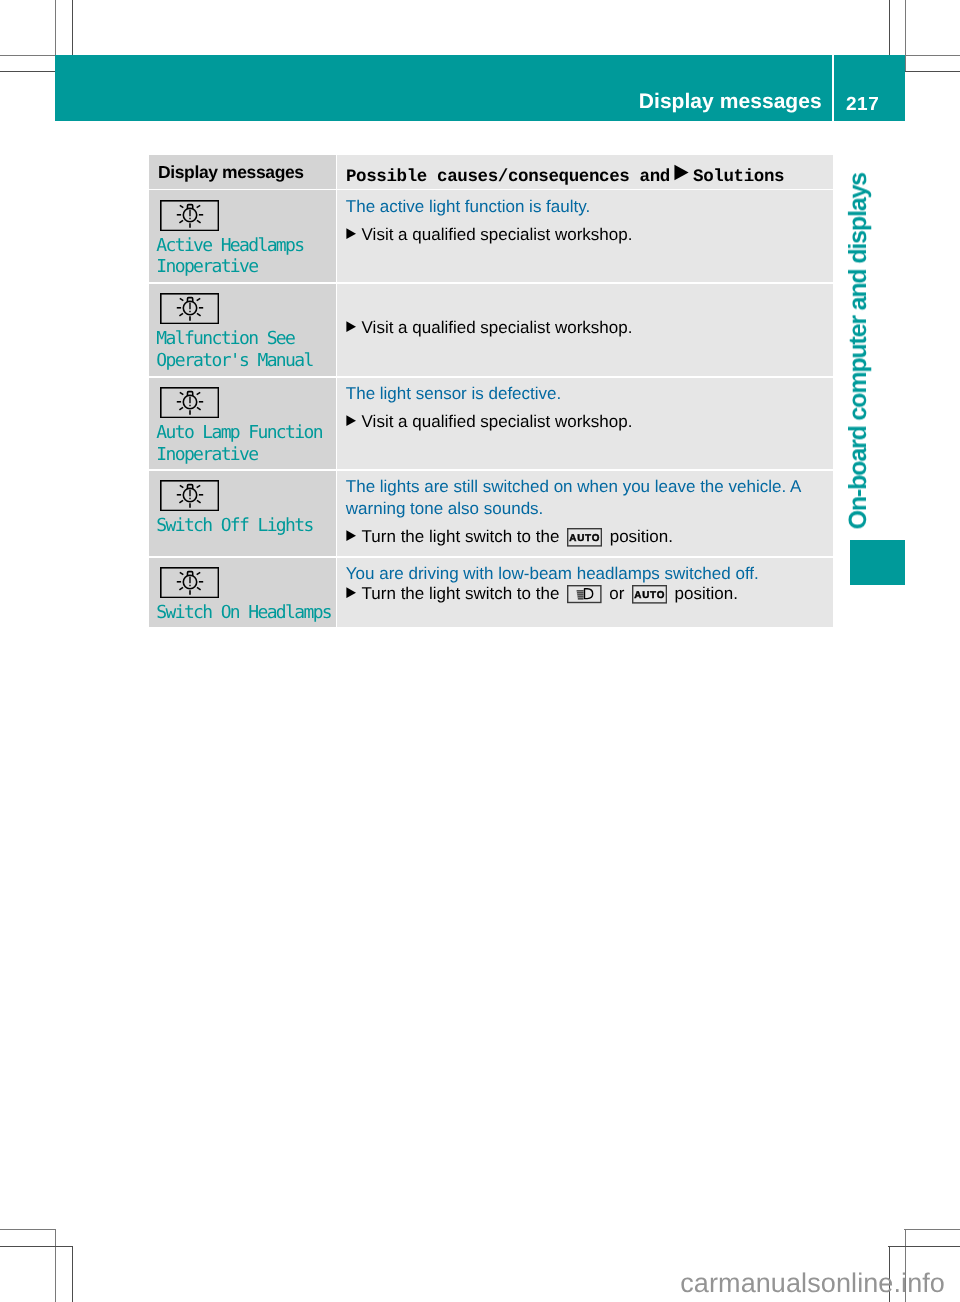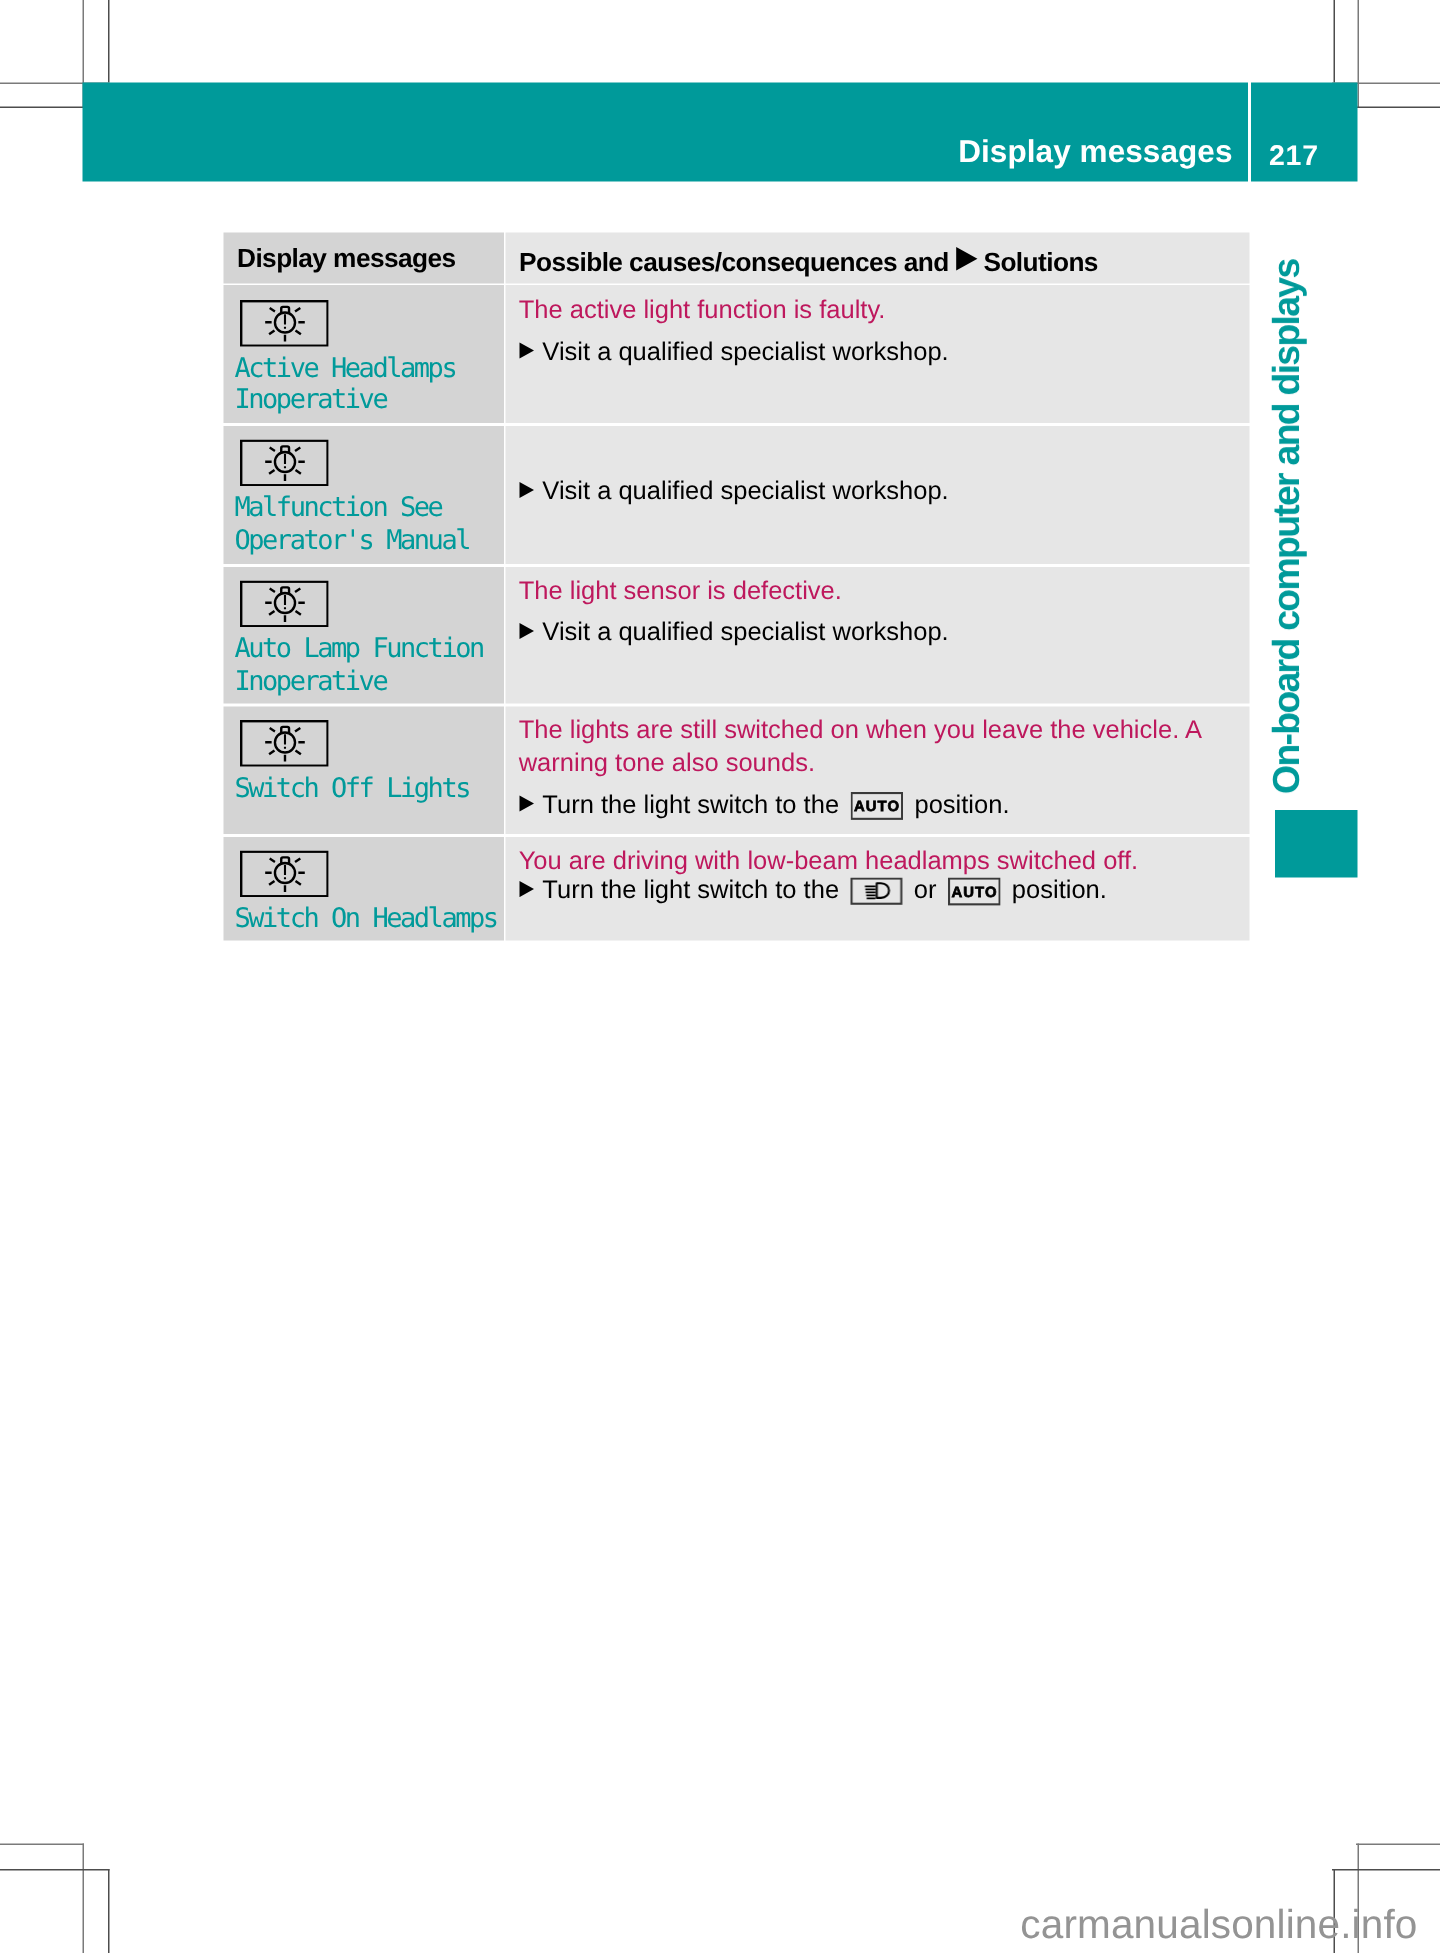--- a/index.html
+++ b/index.html
@@ -43,32 +43,32 @@
     line-height:25px;
   }
   #chapter-tab-block{position:absolute;left:850px;top:540px;width:55px;height:45px;background:#009a9a;}
 
   
   #msg-table{position:absolute;left:149px;top:155px;width:684px;}
   .trow{position:absolute;left:0;width:684px;}
   .cell-l{position:absolute;left:0;top:0;width:186.5px;height:100%;background:#d4d4d4;}
   .cell-r{position:absolute;left:187.5px;top:0;width:496.5px;height:100%;background:#e6e6e6;}
   .thead .cell-l{background:#d4d4d4;}
-  .thead .cell-r{background:#e6e6e6;}
+  .thead .cell-r{background:#e6e6e6;font-family:Liberation Mono, monospace;}
 
   .hd-txt{position:absolute;font-weight:bold;font-size:17.5px;letter-spacing:-0.38px;color:#000;white-space:nowrap;line-height:17.5px;}
   .hd-l{left:9px;top:9.1px;}
   .hd-r{left:9.5px;top:9.1px;}
 
   .msg-icon{position:absolute;left:10.7px;top:9.3px;display:block;}
   .msg-icon svg{display:block;}
   .msg-text{position:absolute;left:7.3px;top:44.2px;font-family:"DejaVu Sans Mono",monospace;
             font-size:18px;color:#009a9a;letter-spacing:-1.64px;line-height:21.9px;white-space:pre;}
 
-  .cause{position:absolute;left:9.3px;top:5.6px;font-size:17px;color:#be185d;line-height:21.8px;white-space:nowrap;}
+  .cause{position:absolute;left:9.3px;top:5.6px;font-size:17px;color:#0369a1;line-height:21.8px;white-space:nowrap;}
   .sol{position:absolute;left:9.3px;font-size:17px;color:#000;line-height:21.8px;white-space:nowrap;}
   .tri{display:inline-block;width:9.7px;margin-right:6.1px;}
   .tri svg{display:block;width:10.4px;height:11.4px;margin-top:6.4px;}
   .inline-ico{display:inline-block;margin:0 7.6px;vertical-align:baseline;text-align:center;}
   .inline-ico svg{display:inline-block;vertical-align:-5.3px;}
   .hd-txt .tri{width:14.2px;margin-right:4.8px;margin-left:4.2px;}
   .hd-txt .tri svg{width:15.1px;height:17px;margin-top:-0.1px;}
 
   
   #watermark{

